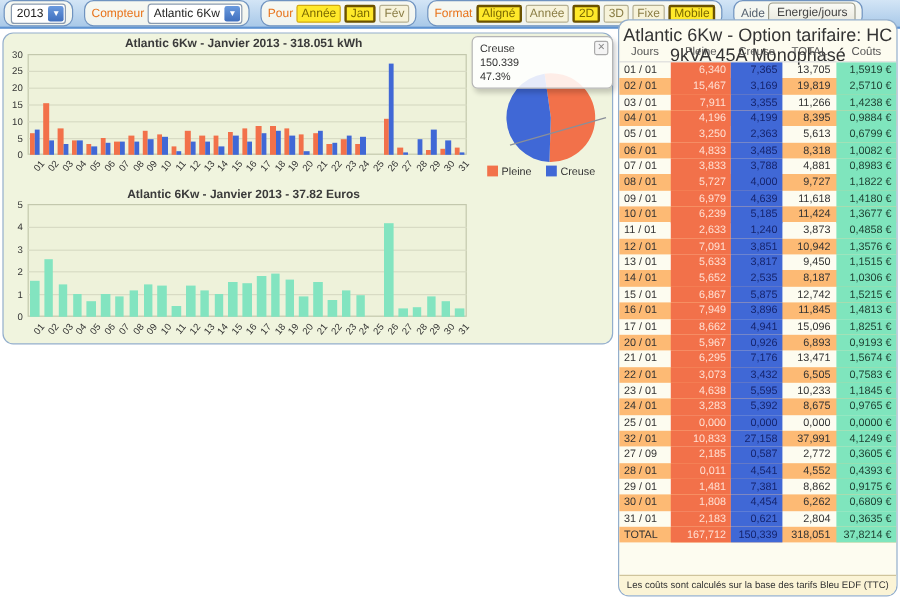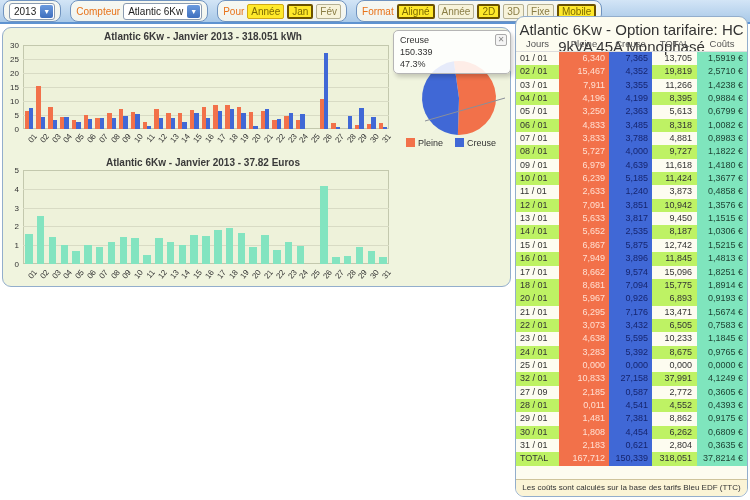--- a/index.html
+++ b/index.html
@@ -48,21 +48,21 @@
   
   .tpanel{position:absolute;left:515px;top:16px;width:233px;height:481px;box-sizing:border-box;
           background:#fdfcf0;border:1px solid #93aecc;border-radius:9px;overflow:hidden;
           display:flex;flex-direction:column;}
   .ttitle{font-size:15px;color:#333;text-align:center;padding:4px 0 2px;height:14px;}
   .thead{display:grid;grid-template-columns:43px 50px 43px 45px 50px;font-size:9.5px;color:#555;padding:1px 0 2px;border-bottom:1px solid #ddd;}
   .thead span{text-align:center;}
   .trows{flex:1;display:flex;flex-direction:column;}
   .trow{display:grid;grid-template-columns:43px 50px 43px 45px 50px;height:13.35px;min-height:13.35px;
         font-size:9px;line-height:13.4px;}
-  .trow.odd{background:#bef264;}
+  .trow.odd{background:#fdba74;}
   .c-j{padding-left:4px;color:#333;}
   .c-p{background:#f2714a;color:#ffdfd2;text-align:right;padding-right:4px;}
   .c-c{background:#4068d6;color:#16256e;text-align:right;padding-right:4px;}
   .c-t{color:#333;text-align:right;padding-right:5px;}
   .c-e{background:#7fe5bd;color:#1d3f31;text-align:right;padding-right:4px;}
   .tfoot{font-size:8px;color:#333;text-align:center;background:#fbf4d6;border-top:1px solid #cfc49c;padding:3px 0 4px;}
 </style>
 </head>
 <body>
 
@@ -87,20 +87,24 @@
     <span class="btn btn-p">Fév</span>
   </div>
   <div class="tgroup">
     <span class="tlabel">Format</span>
     <span class="btn btn-y sel">Aligné</span>
     <span class="btn btn-p">Année</span>
     <span class="btn btn-y sel">2D</span>
     <span class="btn btn-p">3D</span>
     <span class="btn btn-p">Fixe</span>
     <span class="btn btn-y sel">Mobile</span>
+  </div>
+  <div class="tgroup">
+    <span class="tlabel" style="color:#55616f;">Aide</span>
+    <span class="btn-help">Energie/jours</span>
   </div>
 </div>
 
 <div class="cpanel" id="cpanel">
   <div class="ctitle" style="top:3px;">Atlantic 6Kw - Janvier 2013 - 318.051 kWh</div>
   <div class="ctitle" style="top:129px;">Atlantic 6Kw - Janvier 2013 - 37.82 Euros</div>
 
   <svg class="piesvg" width="124" height="96" viewBox="0 0 124 96" id="piesvg">
       <path d="M70,44 L64.85,7.36 A37,37 0 1 1 68.89,80.98 Z" fill="#f2714a"></path>
       <path d="M70,44 L68.89,80.98 A37,37 0 0 1 64.85,7.36 Z" fill="#4068d6"></path>
@@ -313,21 +317,21 @@
       <div class="trow">
         <div class="c-j">01 / 01</div>
         <div class="c-p">6,340</div>
         <div class="c-c">7,365</div>
         <div class="c-t">13,705</div>
         <div class="c-e">1,5919 €</div>
       </div>
       <div class="trow odd">
         <div class="c-j">02 / 01</div>
         <div class="c-p">15,467</div>
-        <div class="c-c">4,352</div>
+        <div class="c-c">3,169</div>
         <div class="c-t">19,819</div>
         <div class="c-e">2,5710 €</div>
       </div>
       <div class="trow">
         <div class="c-j">03 / 01</div>
         <div class="c-p">7,911</div>
         <div class="c-c">3,355</div>
         <div class="c-t">11,266</div>
         <div class="c-e">1,4238 €</div>
       </div>
@@ -418,30 +422,23 @@
       <div class="trow odd">
         <div class="c-j">16 / 01</div>
         <div class="c-p">7,949</div>
         <div class="c-c">3,896</div>
         <div class="c-t">11,845</div>
         <div class="c-e">1,4813 €</div>
       </div>
       <div class="trow">
         <div class="c-j">17 / 01</div>
         <div class="c-p">8,662</div>
-        <div class="c-c">9,574</div>
+        <div class="c-c">4,941</div>
         <div class="c-t">15,096</div>
         <div class="c-e">1,8251 €</div>
-      </div>
-      <div class="trow odd">
-        <div class="c-j">18 / 01</div>
-        <div class="c-p">8,681</div>
-        <div class="c-c">7,094</div>
-        <div class="c-t">15,775</div>
-        <div class="c-e">1,8914 €</div>
       </div>
       <div class="trow odd">
         <div class="c-j">20 / 01</div>
         <div class="c-p">5,967</div>
         <div class="c-c">0,926</div>
         <div class="c-t">6,893</div>
         <div class="c-e">0,9193 €</div>
       </div>
       <div class="trow">
         <div class="c-j">21 / 01</div>

